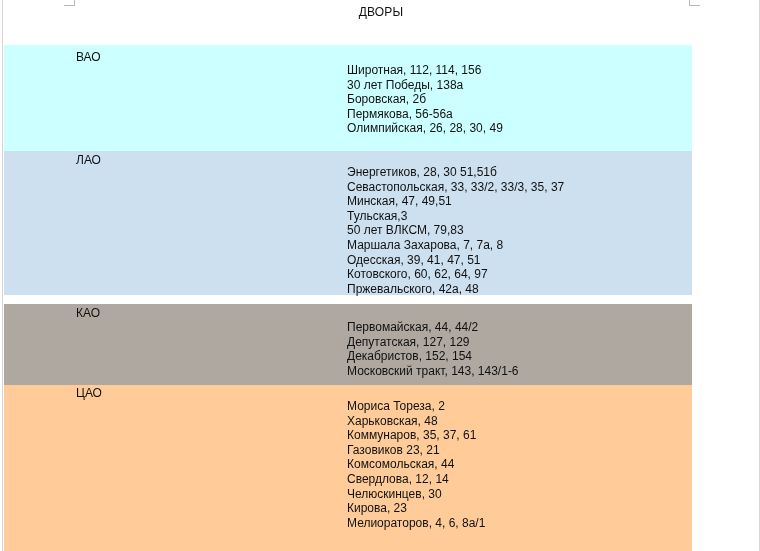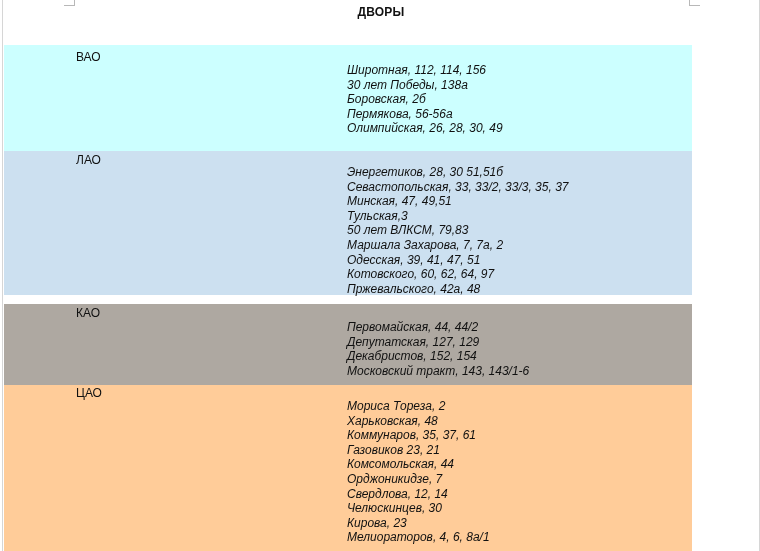--- a/index.html
+++ b/index.html
@@ -34,21 +34,20 @@
     .corner-tr { left: 686px; top: 0; border-width: 0 0 1px 1px; }
     .title {
       position: absolute;
       left: 0;
       width: 760px;
       top: 5px;
       text-align: center;
       font-size: 12px;
       line-height: 14px;
       letter-spacing: 0.2px;
-      font-weight: bold;
     }
     .section {
       position: absolute;
       left: 1px;
       width: 688px;
     }
     .district {
       position: absolute;
       left: 72px;
       top: 5px;
@@ -60,21 +59,20 @@
       left: 343px;
       list-style: none;
       margin: 0;
       padding: 0;
       font-size: 12px;
     }
     .yards li {
       height: 14.6px;
       line-height: 14.6px;
       white-space: nowrap;
-      font-style: italic;
     }
   </style>
 </head>
 <body>
 
 <div class="page">
   <div class="corner-mark corner-tl"></div>
   <div class="corner-mark corner-tr"></div>
 
   <div class="title" style="left:-2px;">ДВОРЫ</div>
@@ -91,21 +89,21 @@
   </div>
 
   <div class="section" style="top:151px; height:144px; background:#cce0f0;">
     <div class="district" style="top:2px;">ЛАО</div>
     <ul class="yards" style="top:14px;">
       <li>Энергетиков, 28, 30 51,51б</li>
       <li>Севастопольская, 33, 33/2, 33/3, 35, 37</li>
       <li>Минская, 47, 49,51</li>
       <li>Тульская,3</li>
       <li>50 лет ВЛКСМ, 79,83</li>
-      <li>Маршала Захарова, 7, 7а, 2</li>
+      <li>Маршала Захарова, 7, 7а, 8</li>
       <li>Одесская, 39, 41, 47, 51</li>
       <li>Котовского, 60, 62, 64, 97</li>
       <li>Пржевальского, 42а, 48</li>
     </ul>
   </div>
 
   <div class="section" style="top:304px; height:90px; background:#aea8a1;">
     <div class="district" style="top:2px;">КАО</div>
     <ul class="yards" style="top:16px;">
       <li>Первомайская, 44, 44/2</li>
@@ -116,20 +114,19 @@
   </div>
 
   <div class="section" style="top:385px; height:166px; background:#ffcc99;">
     <div class="district" style="top:1px;">ЦАО</div>
     <ul class="yards" style="top:14px;">
       <li>Мориса Тореза, 2</li>
       <li>Харьковская, 48</li>
       <li>Коммунаров, 35, 37, 61</li>
       <li>Газовиков 23, 21</li>
       <li>Комсомольская, 44</li>
-      <li>Орджоникидзе, 7</li>
       <li>Свердлова, 12, 14</li>
       <li>Челюскинцев, 30</li>
       <li>Кирова, 23</li>
       <li>Мелиораторов, 4, 6, 8а/1</li>
     </ul>
   </div>
 </div>
 
 </body></html>

